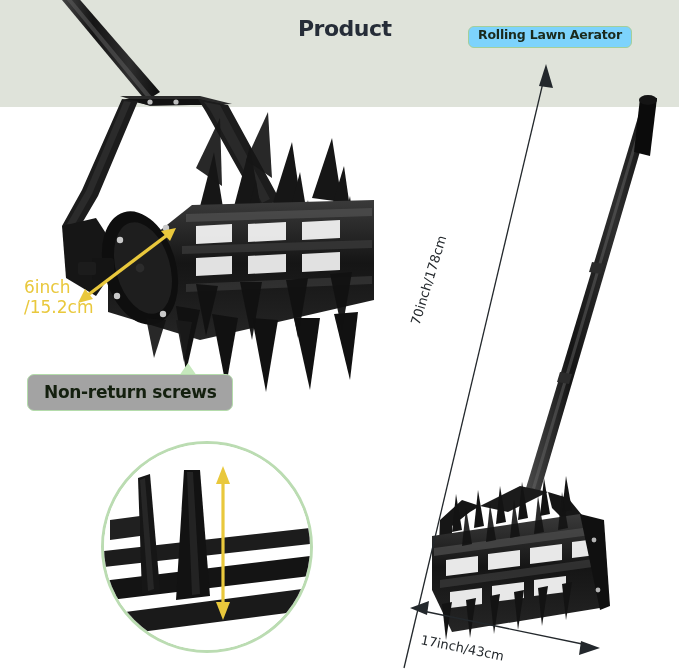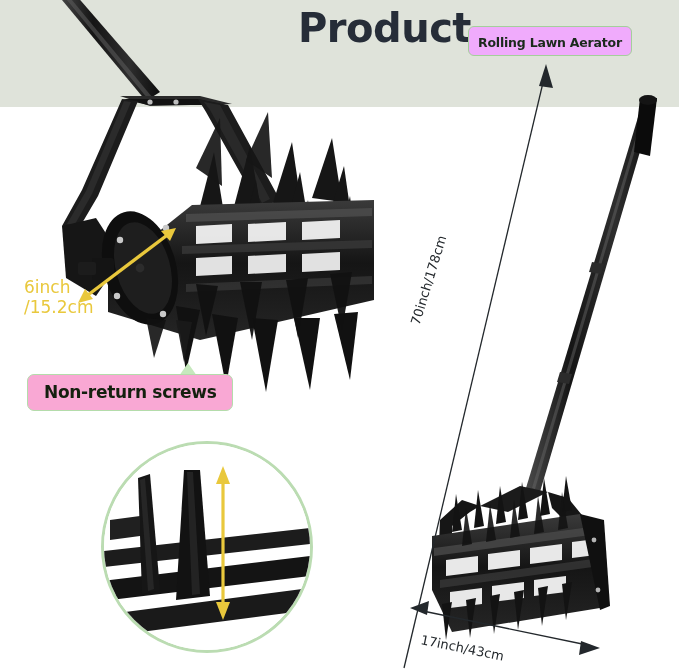--- a/index.html
+++ b/index.html
@@ -31,34 +31,34 @@
   }
   .title-block {
     position: absolute;
     left: 298px;
     top: 8px;
     width: 360px;
   }
   .title-line {
     font-family: "DejaVu Sans", sans-serif;
     font-weight: bold;
-    font-size: 40px;
+    font-size: 22px;
     line-height: 41px;
     letter-spacing: -0.5px;
     color: #262d38;
     white-space: nowrap;
   }
   .badge {
     position: absolute;
     left: 468px;
     top: 26px;
-    background: #f0abfc;
+    background: #7dd3fc;
     border: 1px solid #a4cf9b;
     border-radius: 6px;
-    padding: 8px 9px 5px 9px;
+    padding: 0 9px 5px 9px;
     font-family: "DejaVu Sans", sans-serif;
     font-size: 12.5px;
     font-weight: bold;
     color: #1b2a1c;
     letter-spacing: -0.2px;
     white-space: nowrap;
   }
   
   .art {
     position: absolute;
@@ -105,21 +105,21 @@
     left: 421px;
     top: 632px;
     transform: rotate(11.5deg);
     transform-origin: left center;
   }
   
   .callout {
     position: absolute;
     left: 27px;
     top: 374px;
-    background: #f9a8d4;
+    background: #a3a3a3;
     border: 1px solid #b4dcab;
     border-radius: 7px;
     padding: 7px 16px 8px 16px;
     font-family: "DejaVu Sans", sans-serif;
     font-size: 17px;
     font-weight: bold;
     color: #14200f;
     letter-spacing: -0.3px;
     white-space: nowrap;
   }

